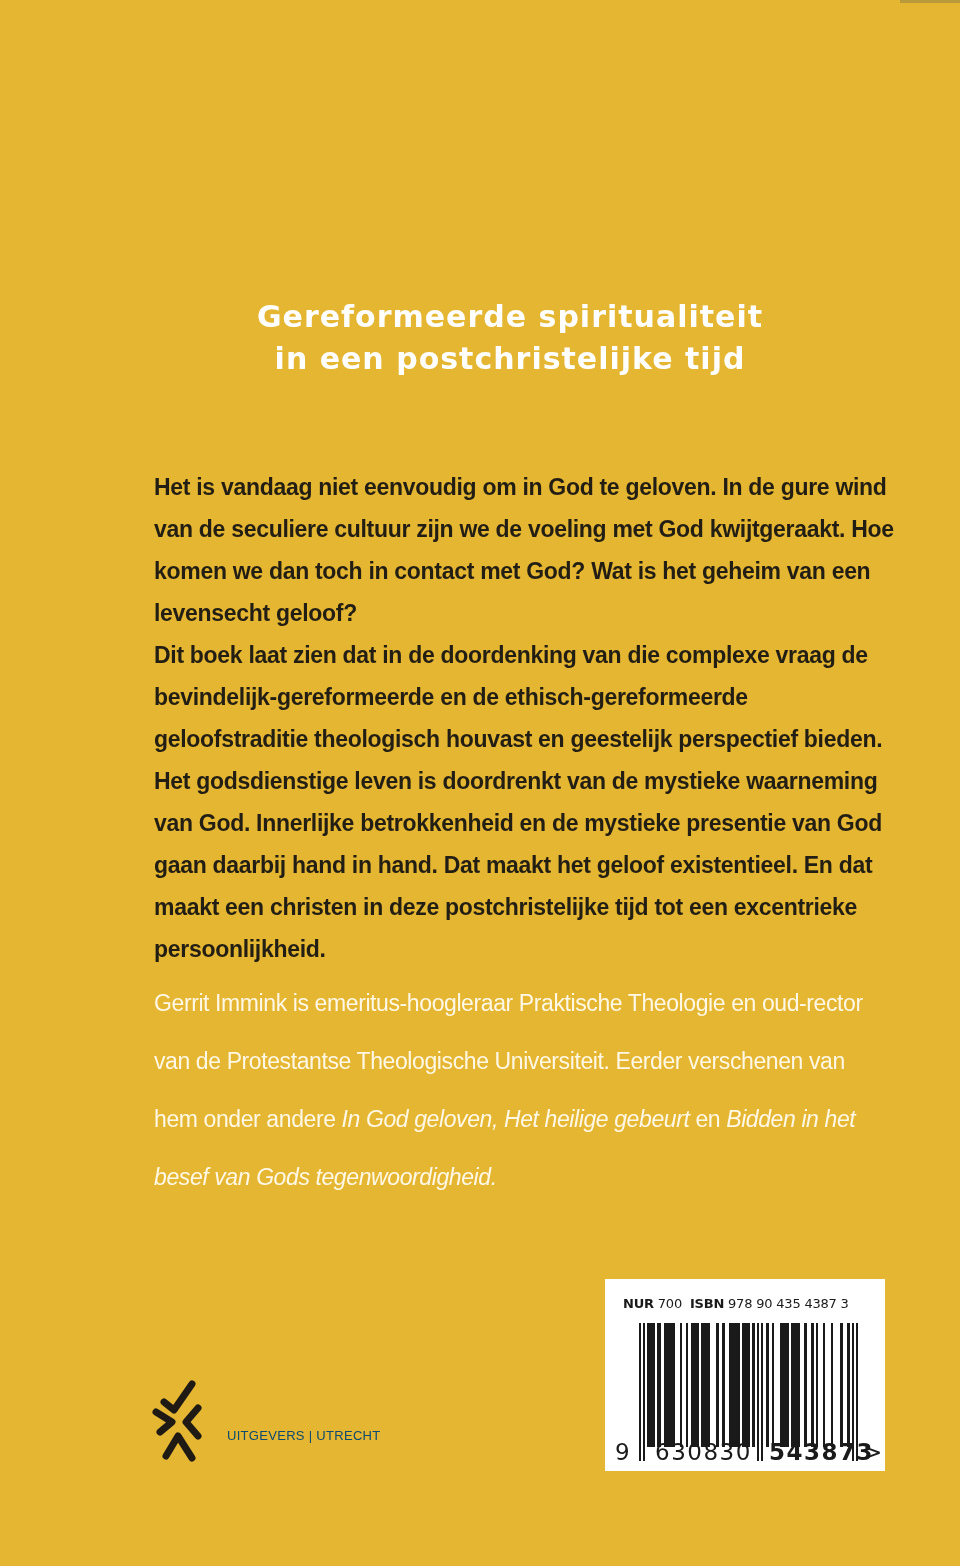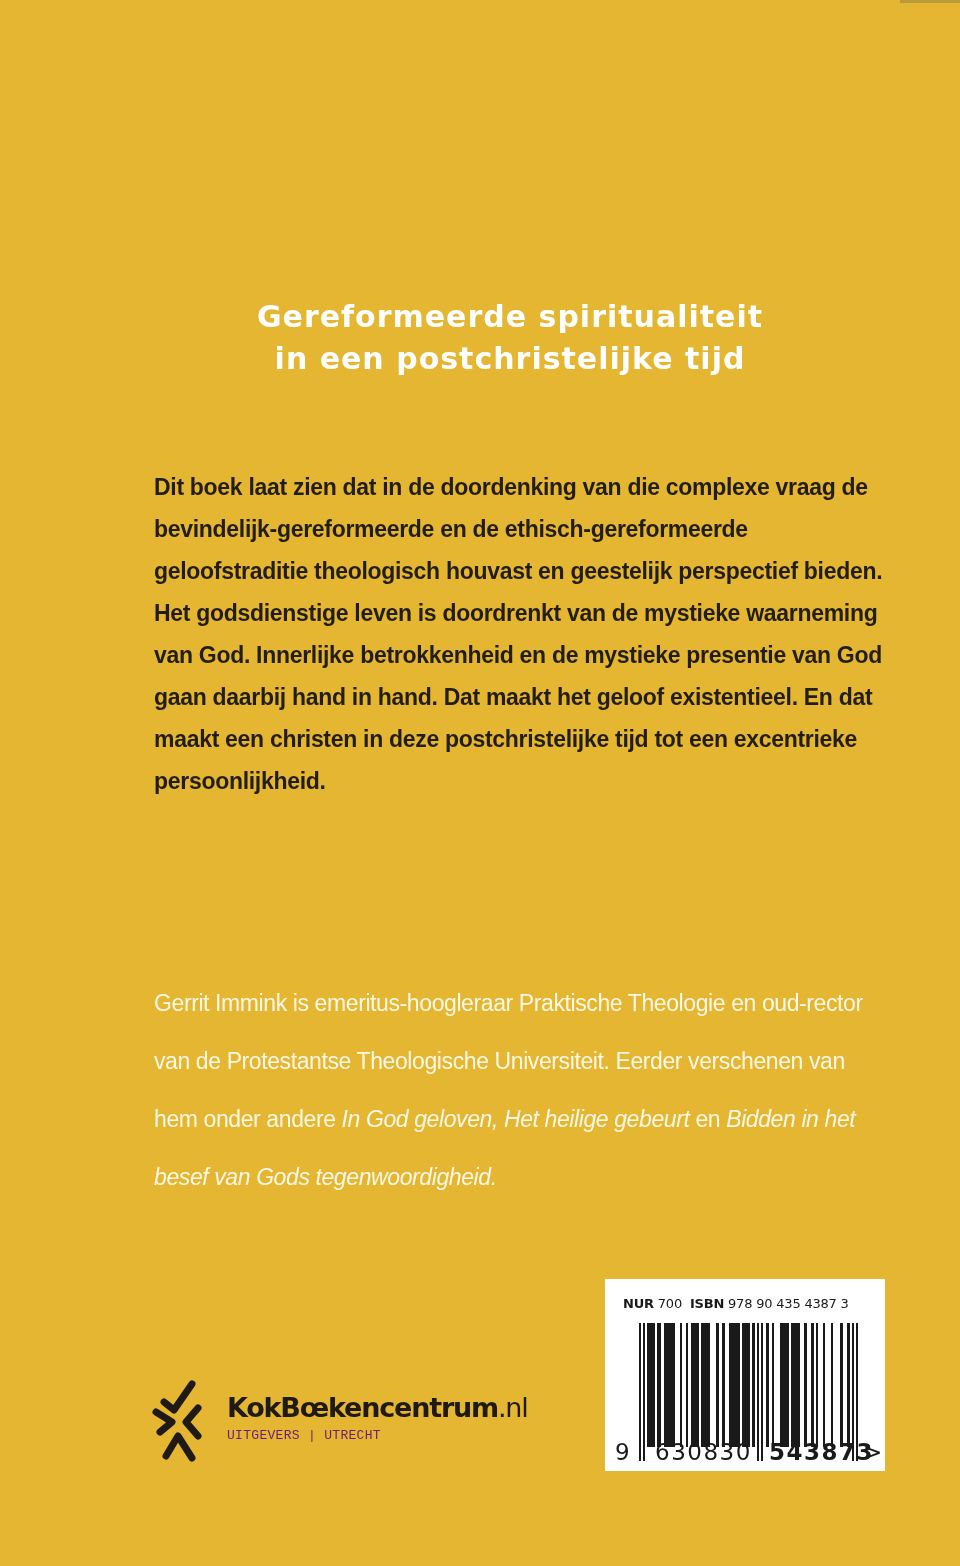--- a/index.html
+++ b/index.html
@@ -53,24 +53,24 @@
       font-family: "DejaVu Sans", sans-serif;
       font-weight: bold;
       font-size: 27px;
       letter-spacing: -1.2px;
       color: #1f1b14;
       white-space: nowrap;
     }
     .logo-name .tld { font-weight: normal; }
     .logo-tag {
       position: absolute; left: 75px; top: 50px;
-      font-family: Liberation Mono, monospace;
+      font-family: Liberation Sans, sans-serif;
       font-size: 13px;
       letter-spacing: 0.3px;
-      color: #701a75;
+      color: #0c4a6e;
       white-space: nowrap;
     }
     .barcode-box {
       position: absolute; left: 605px; top: 1279px; width: 280px; height: 192px;
       background: #ffffff;
     }
     .isbn-line {
       position: absolute; left: 18px; top: 17px;
       font-family: "DejaVu Sans", sans-serif;
       font-size: 13px;
@@ -95,37 +95,37 @@
 <body>
 
 <div class="top-edge"></div>
 
 <div class="subtitle">
   <div>Gereformeerde spiritualiteit</div>
   <div>in een postchristelijke tijd</div>
 </div>
 
 <div class="blurb">
+  <p>Het is vandaag niet eenvoudig om in God te geloven. In de gure wind van de seculiere cultuur zijn we de voeling met God kwijtgeraakt. Hoe komen we dan toch in contact met God? Wat is het geheim van een levensecht geloof?</p>
   <p>Dit boek laat zien dat in de doordenking van die complexe vraag de bevindelijk-gereformeerde en de ethisch-gereformeerde geloofstraditie theologisch houvast en geestelijk perspectief bieden. Het godsdienstige leven is doordrenkt van de mystieke waarneming van God. Innerlijke betrokkenheid en de mystieke presentie van God gaan daarbij hand in hand. Dat maakt het geloof existentieel. En dat maakt een christen in deze postchristelijke tijd tot een excentrieke persoonlijkheid.</p>
 </div>
 
 <div class="author">
   <span>Gerrit Immink is emeritus-hoogleraar Praktische Theologie en oud-rector van de Protestantse Theologische Universiteit. Eerder verschenen van hem onder andere </span><em>In God geloven, Het heilige gebeurt</em><span> en </span><em>Bidden in het besef van Gods tegenwoordigheid.</em>
 </div>
 
 <div class="logo">
   <svg class="logo-mark" viewBox="0 0 52 86">
     <g fill="none" stroke="#1f1b14" stroke-width="7" stroke-linecap="round" stroke-linejoin="round">
       <path d="M40 6 L22 32 L12 24"></path>
       <path d="M46 30 L34 44 L46 58"></path>
       <path d="M4 34 L20 44 L8 54"></path>
       <path d="M14 78 L26 58 L40 80"></path>
     </g>
   </svg>
-  <div class="logo-name"><span>KokBœkencentrum</span><span class="tld">.nl</span></div>
   <div class="logo-tag">UITGEVERS | UTRECHT</div>
 </div>
 
 <div class="barcode-box">
   <div class="isbn-line">
     <b>NUR</b>
     <span>700</span>
     &nbsp;<b>ISBN</b>
     <span>978 90 435 4387 3</span>
   </div>

